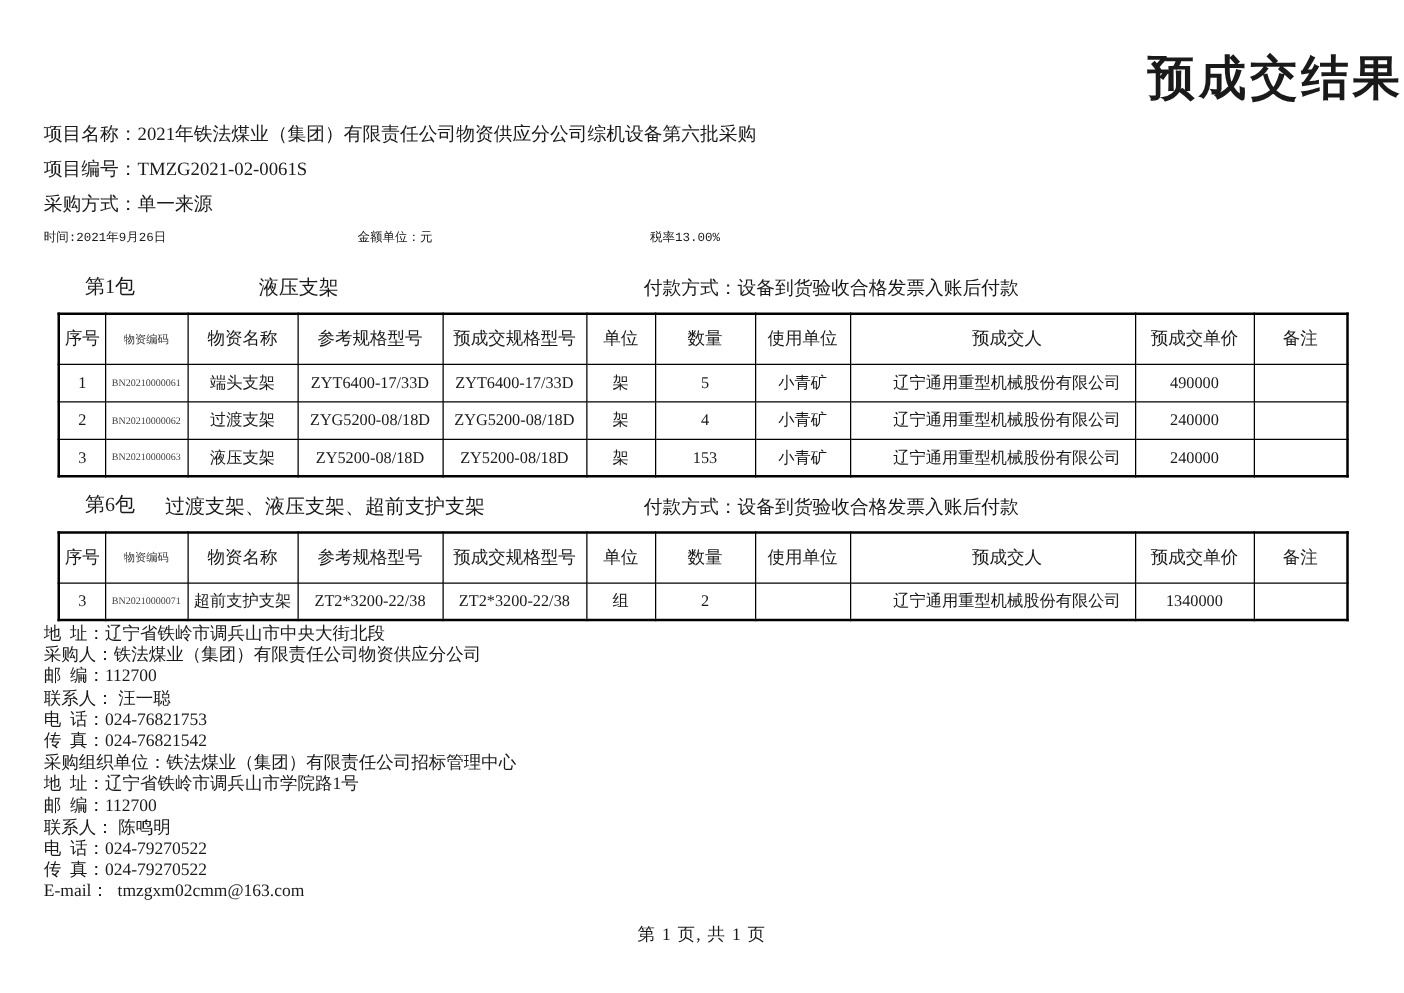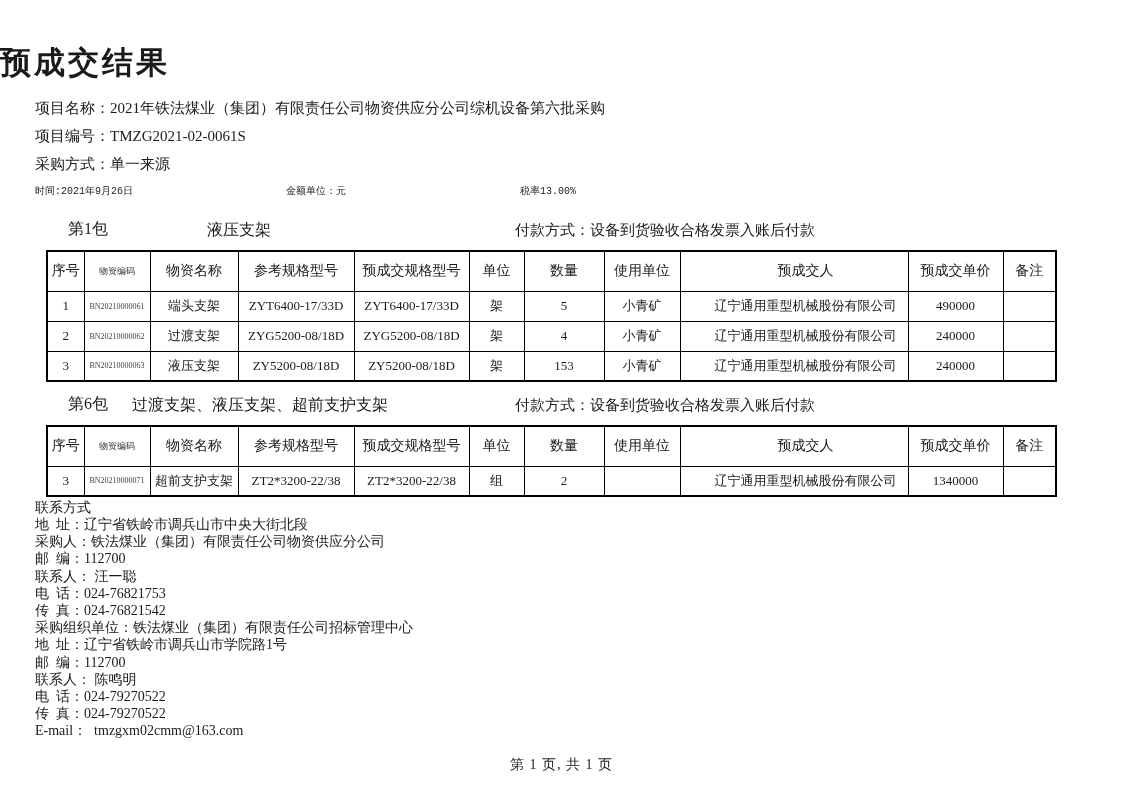--- a/index.html
+++ b/index.html
@@ -7,22 +7,22 @@
   body {
     width: 1123px; height: 794px;
     font-family: "Liberation Serif", "DejaVu Serif", serif;
     color: #1a1a1a;
     overflow: hidden;
   }
   .page { position: relative; width: 1123px; height: 794px; background: #fff; }
 
   .doc-title {
     margin-top: 44px;
-    text-align: left;
-    font-size: 31px;
+    text-align: right;
+    font-size: 38px;
     font-weight: bold;
     letter-spacing: 3px;
     line-height: 38px;
   }
 
   .meta { margin-left: 35px; margin-top: 12px; }
   .meta-line { font-size: 15px; line-height: 28px; white-space: pre; }
   .time-line { position: relative; font-size: 10px; line-height: 28px; font-family: Liberation Mono, monospace; }
   .time-line .amount-unit { position: absolute; left: 251px; top: 0; }
   .time-line .tax-rate   { position: absolute; left: 485px; top: 0; }
@@ -56,21 +56,21 @@
   table.results .c0 { width: 37px; }
   table.results .c1 { width: 66px; }
   table.results .c2 { width: 88px; }
   table.results .c3 { width: 116px; }
   table.results .c4 { width: 115px; }
   table.results .c5 { width: 55px; }
   table.results .c6 { width: 80px; }
   table.results .c7 { width: 76px; }
   table.results .c8 { width: 228px; padding-left: 24px; }
   table.results .c9 { width: 95px; }
-  table.results .c10 { width: 53px; }
+  table.results .c10 { width: 75px; }
   table.results th.c1 { font-size: 9px; color: #333; }
   table.results td.c1 { font-size: 8px; color: #444; letter-spacing: 0; }
 
   .contact { margin-left: 35px; margin-top: 2px; }
   .contact-heading { font-size: 14px; line-height: 17px; }
   .contact-line { font-size: 14px; line-height: 17.2px; white-space: pre; }
 
   .page-footer {
     margin-top: 16px;
     text-align: center;
@@ -194,21 +194,20 @@
           <td class="c6">2</td>
           <td class="c7"></td>
           <td class="c8">辽宁通用重型机械股份有限公司</td>
           <td class="c9">1340000</td>
           <td class="c10"></td>
         </tr>
       </tbody>
   </table>
 
   <div class="contact">
-    <div class="contact-heading">联系方式</div>
     <div class="contact-line">地  址：辽宁省铁岭市调兵山市中央大街北段</div>
     <div class="contact-line">采购人：铁法煤业（集团）有限责任公司物资供应分公司</div>
     <div class="contact-line">邮  编：112700</div>
     <div class="contact-line">联系人： 汪一聪</div>
     <div class="contact-line">电  话：024-76821753</div>
     <div class="contact-line">传  真：024-76821542</div>
     <div class="contact-line">采购组织单位：铁法煤业（集团）有限责任公司招标管理中心</div>
     <div class="contact-line">地  址：辽宁省铁岭市调兵山市学院路1号</div>
     <div class="contact-line">邮  编：112700</div>
     <div class="contact-line">联系人： 陈鸣明</div>

